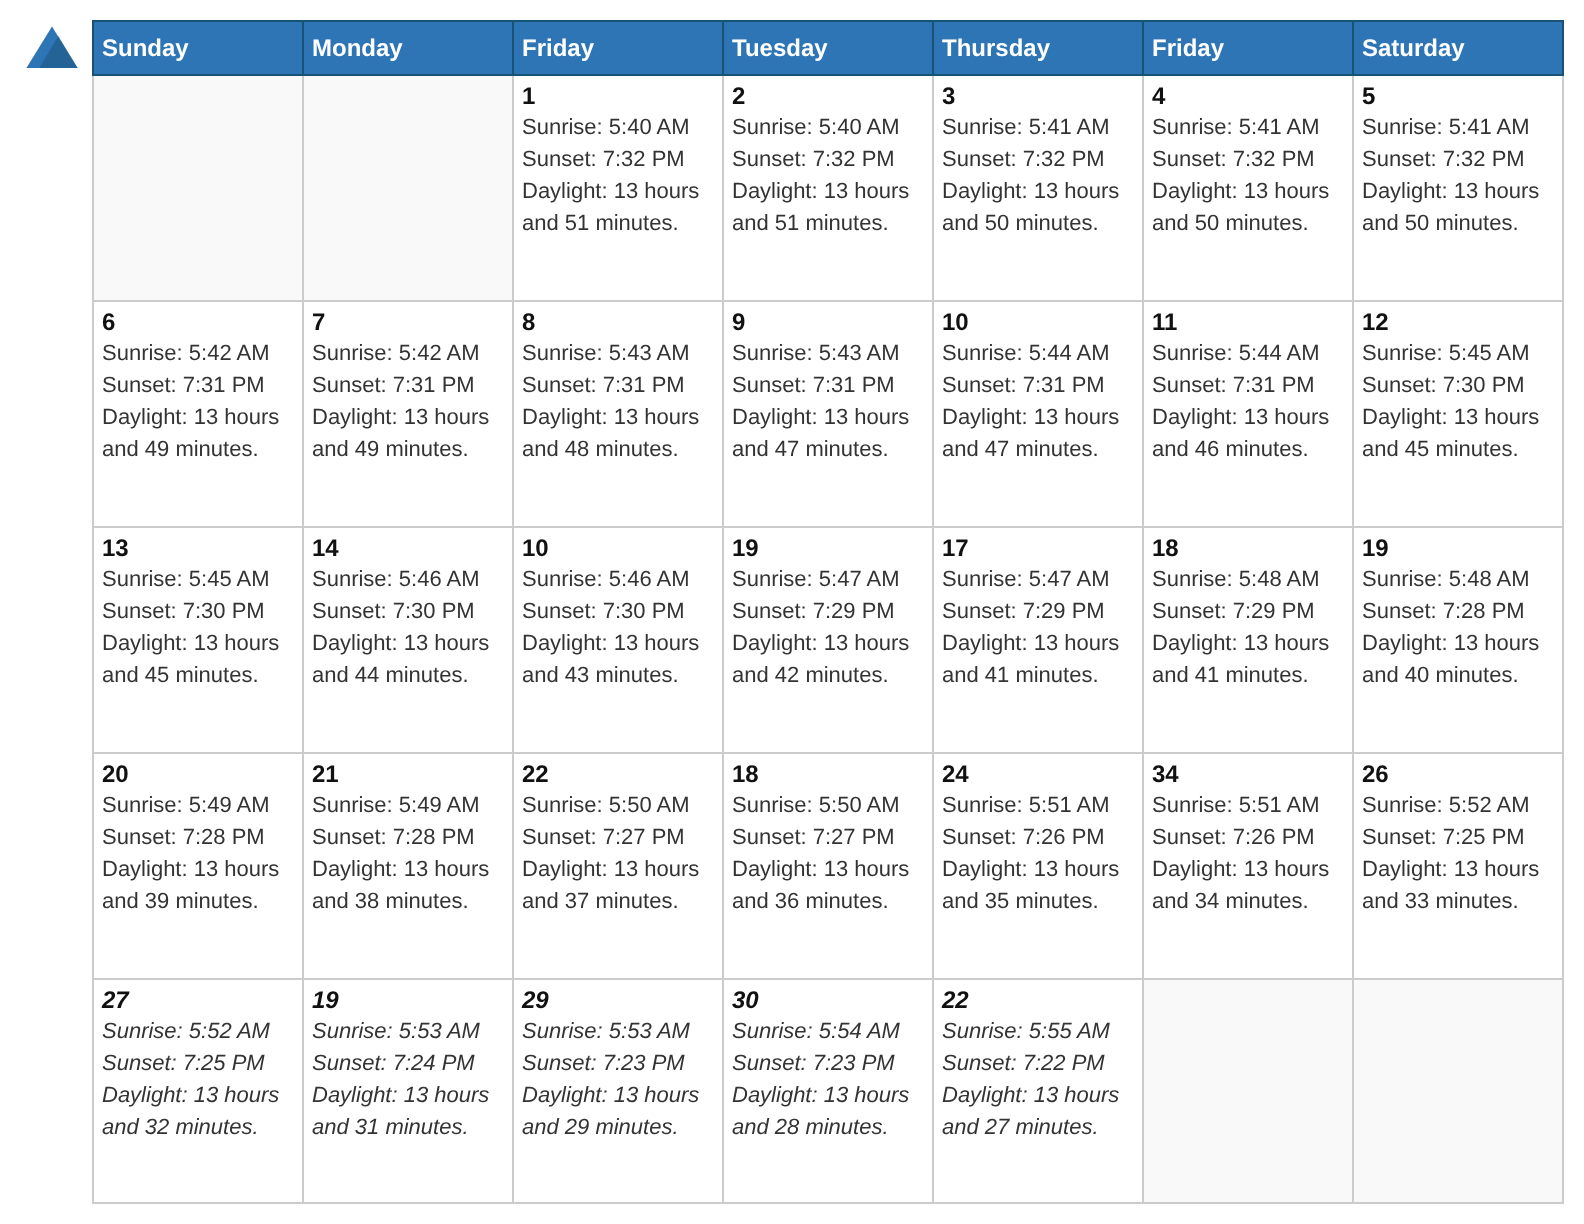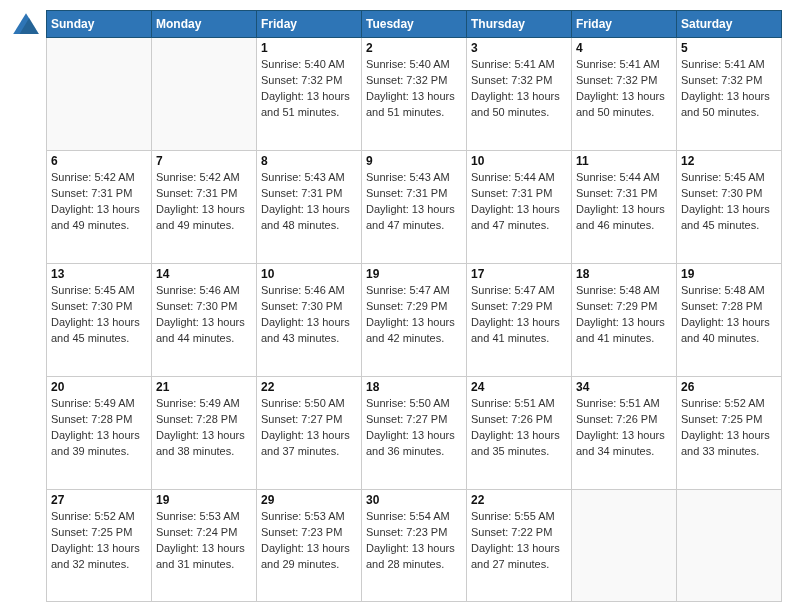--- a/index.html
+++ b/index.html
@@ -93,20 +93,21 @@
       color: #111;
       display: block;
       margin-bottom: 2px;
     }
     .day-info {
       line-height: 1.45;
       font-size: 11px;
     }
     tr:last-child td {
       height: 80px;
+      font-style: italic;
     }
   </style>
 </head>
 <body>
 
 <div class="page">
   <div class="header">
     <div class="logo">
       <svg class="logo-icon" viewBox="0 0 40 40">
         <polygon points="20,4 36,30 4,30" fill="#2e75b6"></polygon>

